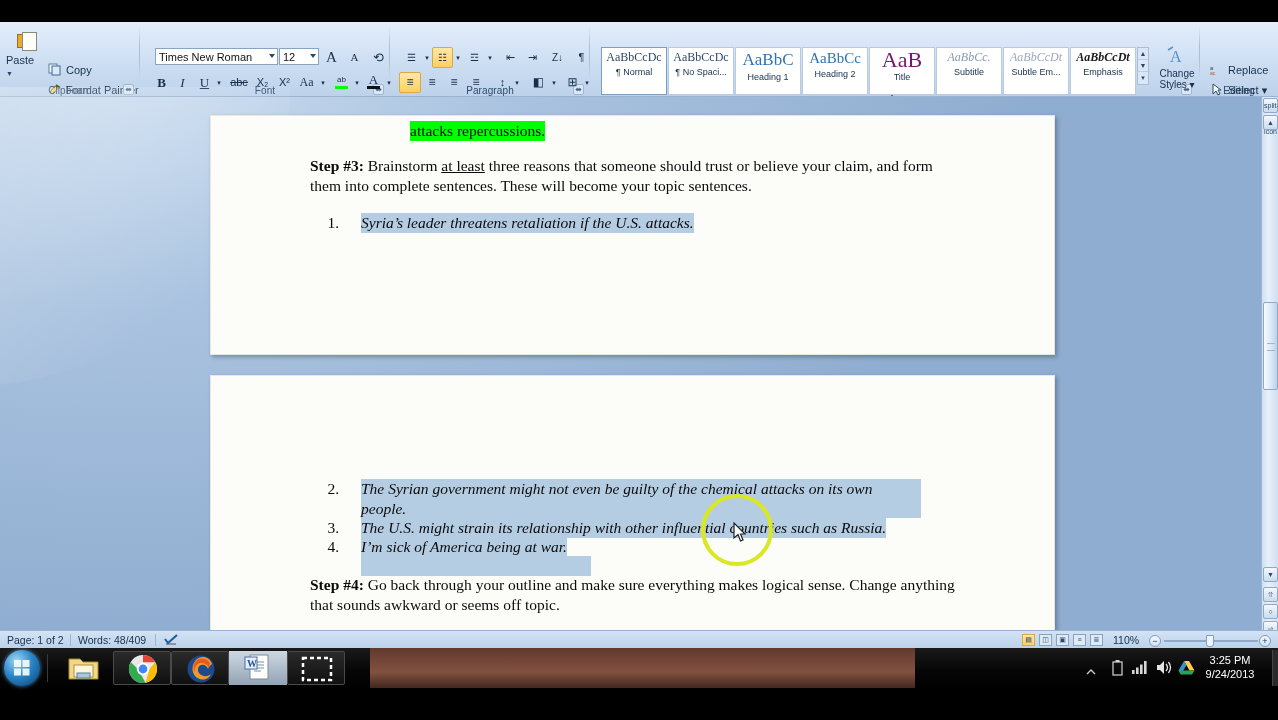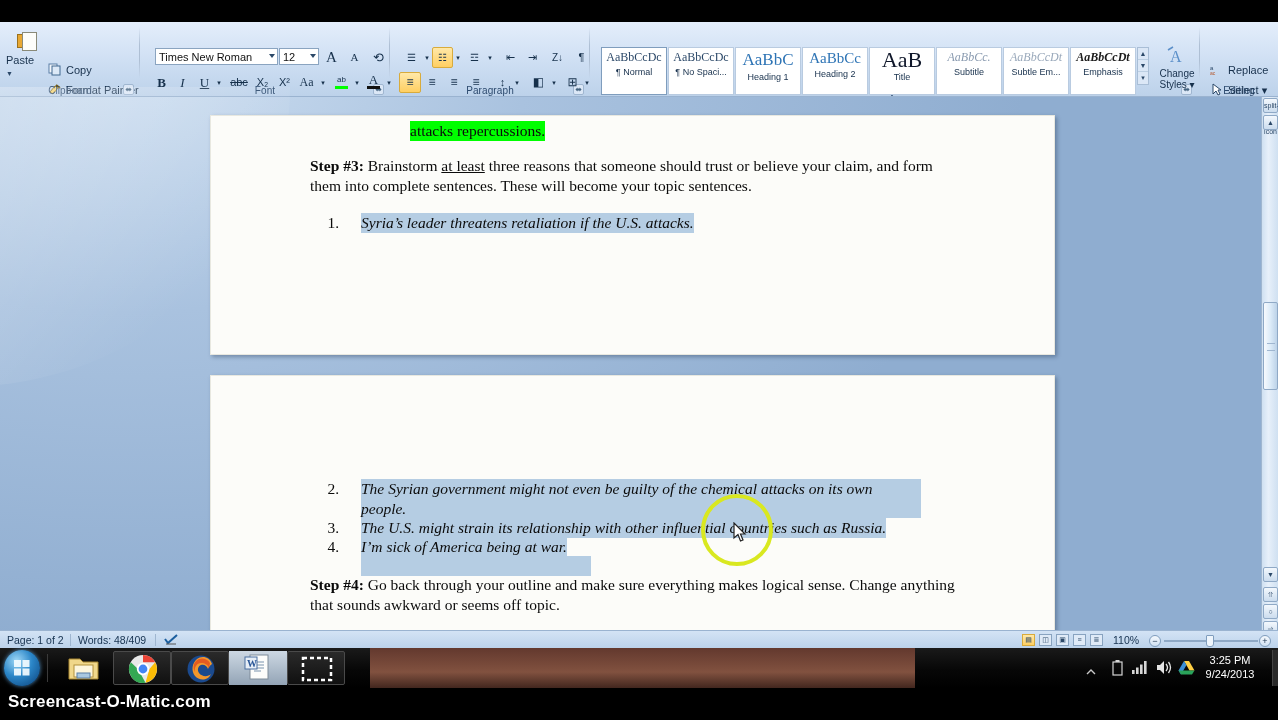--- a/index.html
+++ b/index.html
@@ -264,21 +264,21 @@
       </div>
       <div class="style-item" style="left:735px;">
         <span class="style-prev" style="font-size:17px;color:#2e74b5;">AaBbC</span>
         <span class="style-nm">Heading 1</span>
       </div>
       <div class="style-item" style="left:802px;">
         <span class="style-prev" style="font-size:15px;color:#2e74b5;">AaBbCc</span>
         <span class="style-nm">Heading 2</span>
       </div>
       <div class="style-item" style="left:869px;">
-        <span class="style-prev" style="font-size:22px;color:#0f172a;line-height:20px;">AaB</span>
+        <span class="style-prev" style="font-size:22px;color:#701a75;line-height:20px;">AaB</span>
         <span class="style-nm">Title</span>
       </div>
       <div class="style-item" style="left:936px;">
         <span class="style-prev" style="font-style:italic;color:#8a9bb0;">AaBbCc.</span>
         <span class="style-nm">Subtitle</span>
       </div>
       <div class="style-item" style="left:1003px;">
         <span class="style-prev" style="font-style:italic;color:#9aa9bb;">AaBbCcDt</span>
         <span class="style-nm">Subtle Em...</span>
       </div>
@@ -451,21 +451,20 @@
         <text x="4" y="14" font-family="Liberation Serif, serif" font-size="10" font-weight="bold" fill="#2b5797">W</text>
       </svg>
     </div>
 
     <div class="tb-item framed" style="left:287px;">
       <svg width="32" height="26" viewBox="0 0 32 26" style="margin:4px 0 0 13px;">
         <rect x="2" y="2" width="28" height="22" fill="none" stroke="#fff" stroke-width="2.5" stroke-dasharray="4,3"></rect>
       </svg>
     </div>
 
-    <div class="som-text">Screencast-O-Matic.com</div>
 
     <div class="tray" style="right:0;width:210px;">
       <div class="tray-ico" style="left:18px;top:14px;">
         <svg width="10" height="8" viewBox="0 0 10 8">
             <path d="M1 6 L5 2 L9 6" stroke="#c9c9c9" stroke-width="1.4" fill="none"></path>
           </svg>
       </div>
       <svg class="tray-ico" style="left:44px;" width="11" height="16" viewBox="0 0 11 16">
         <rect x="1" y="2" width="9" height="13" fill="none" stroke="#d6d6d6" stroke-width="1.2"></rect>
         <rect x="3.5" y="0" width="4" height="2" fill="#d6d6d6"></rect>

